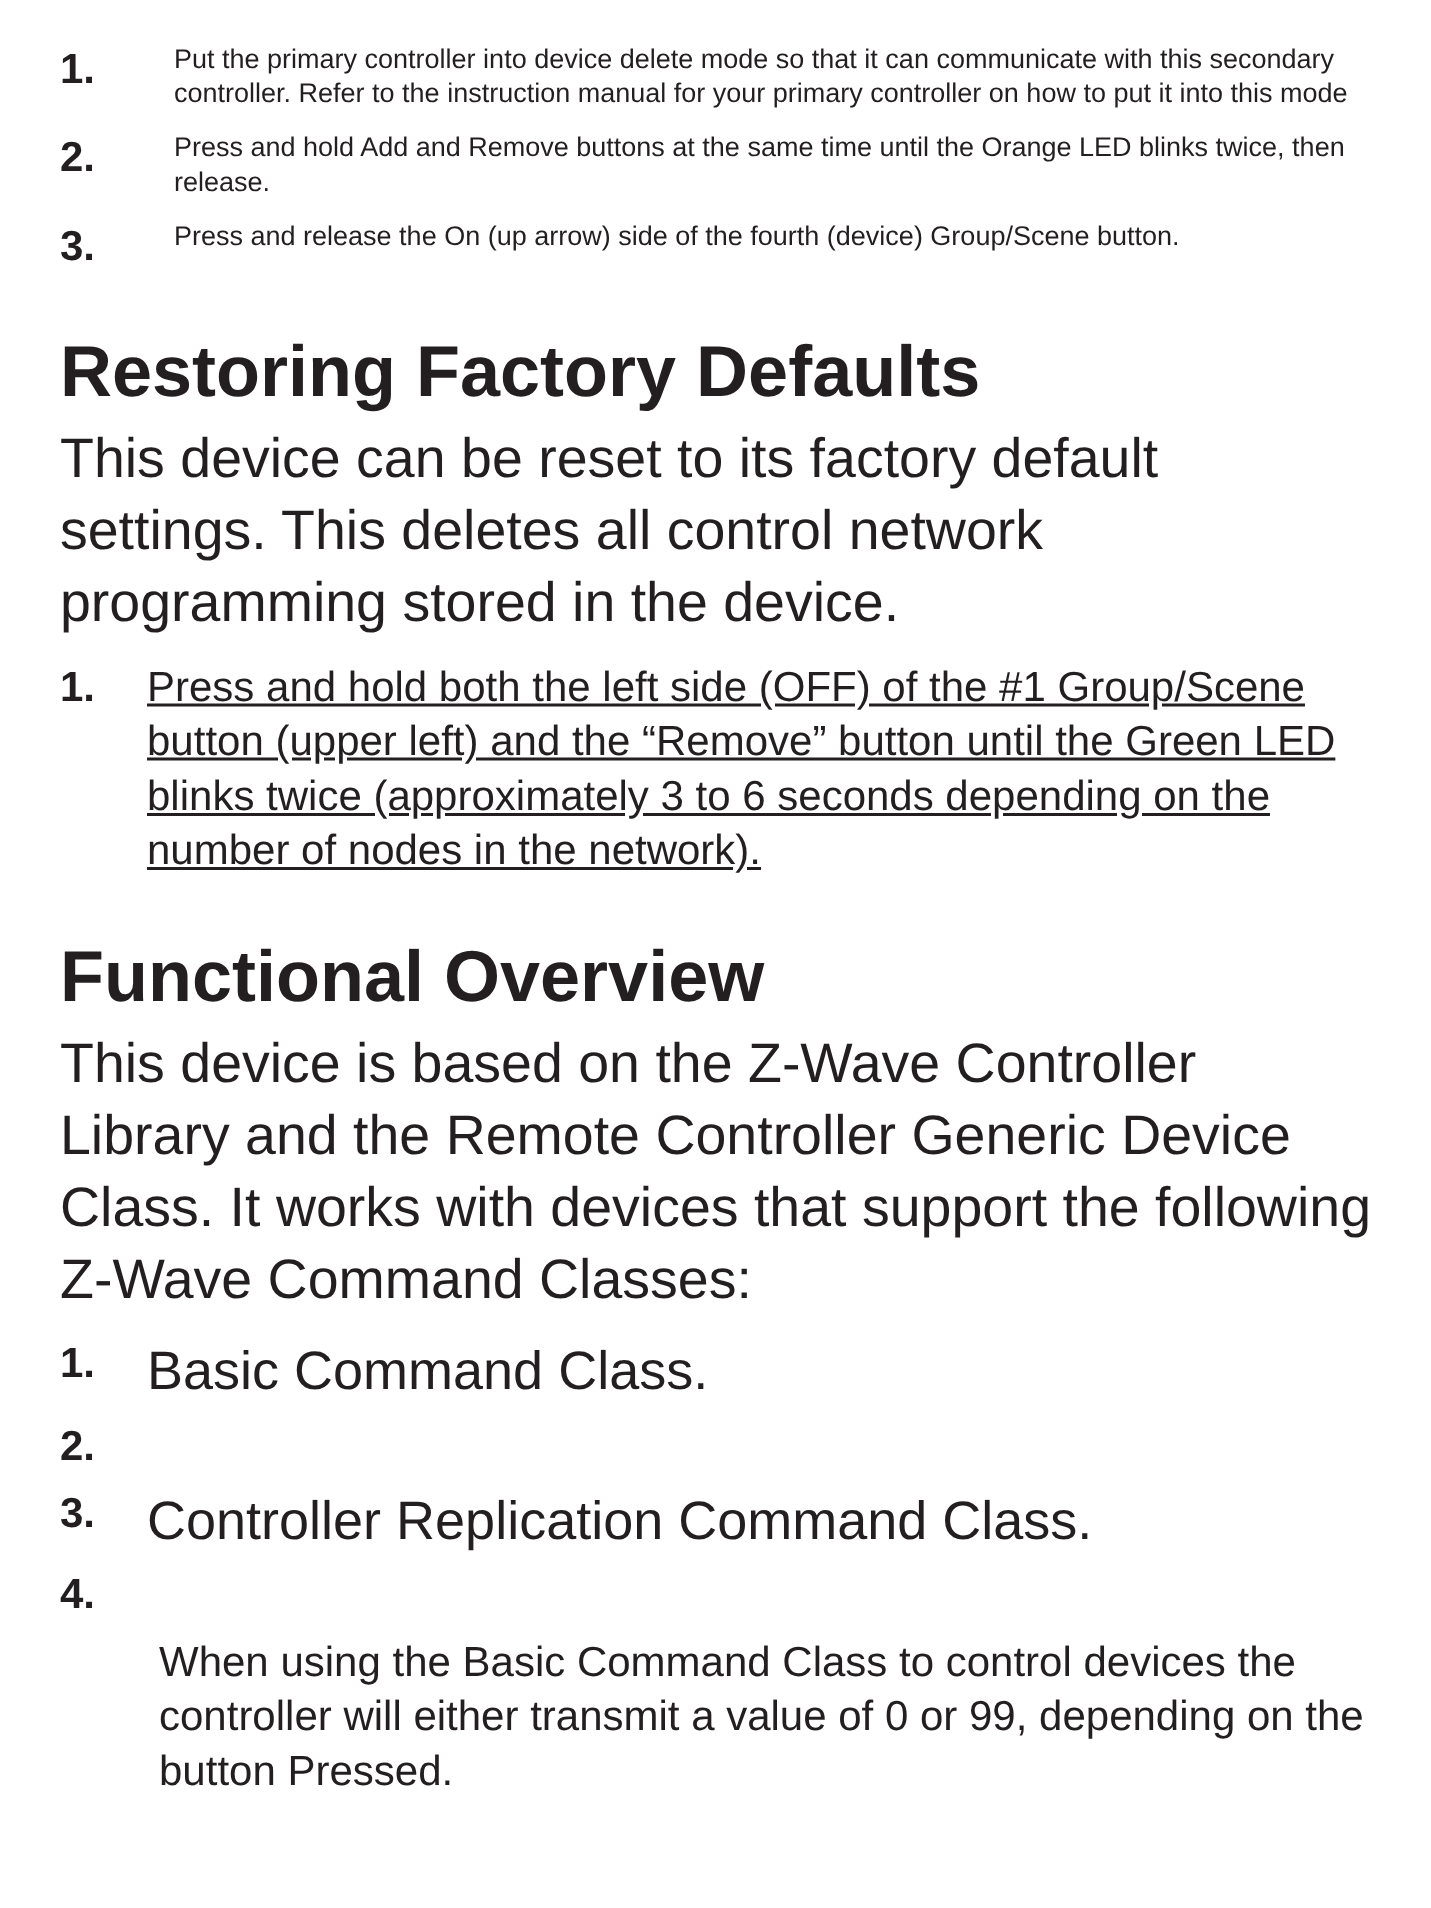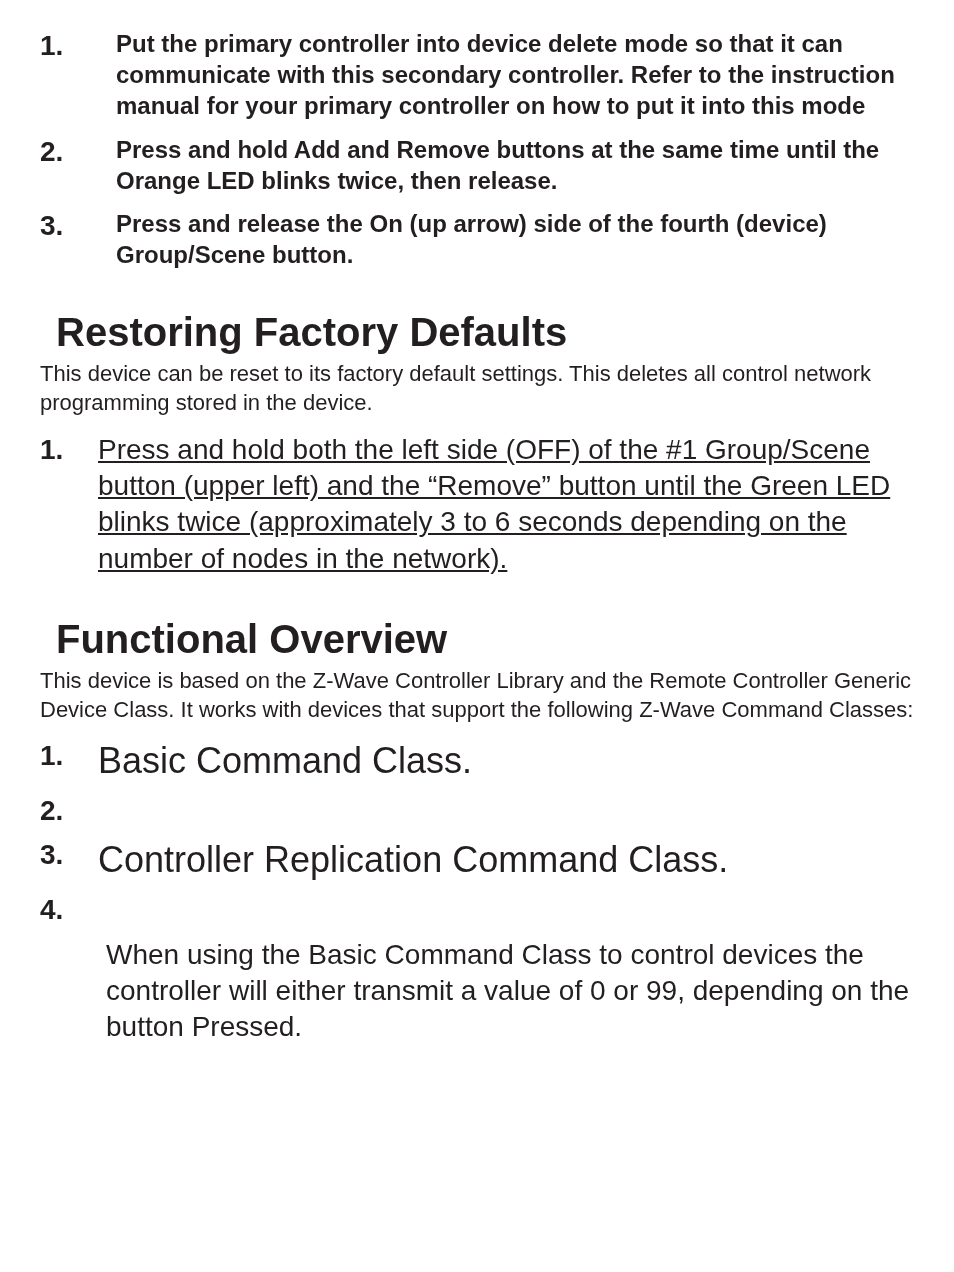--- a/index.html
+++ b/index.html
@@ -25,32 +25,32 @@
     align-items: flex-start;
     margin-bottom: 12px;
   }
   .section1 .marker {
     flex: 0 0 76px;
     font-size: 28px;
     font-weight: 700;
     line-height: 1.3;
   }
   .section1 .item-text {
-    font-size: 24px;
+    font-size: 18px;
     line-height: 1.3;
-    font-weight: 700;
+    font-weight: 400;
   }
   h2.section-title {
-    font-size: 40px;
+    font-size: 48px;
     font-weight: 700;
-    margin: 38px 0 4px 16px;
+    margin: 38px 0 4px 0;
     line-height: 1.2;
   }
   .section-intro {
-    font-size: 22px;
+    font-size: 37px;
     line-height: 1.3;
     margin: 0 0 14px 0;
   }
   .section2 .marker {
     flex: 0 0 58px;
     font-size: 28px;
     font-weight: 700;
     line-height: 1.3;
   }
   .section2 .item-text {

